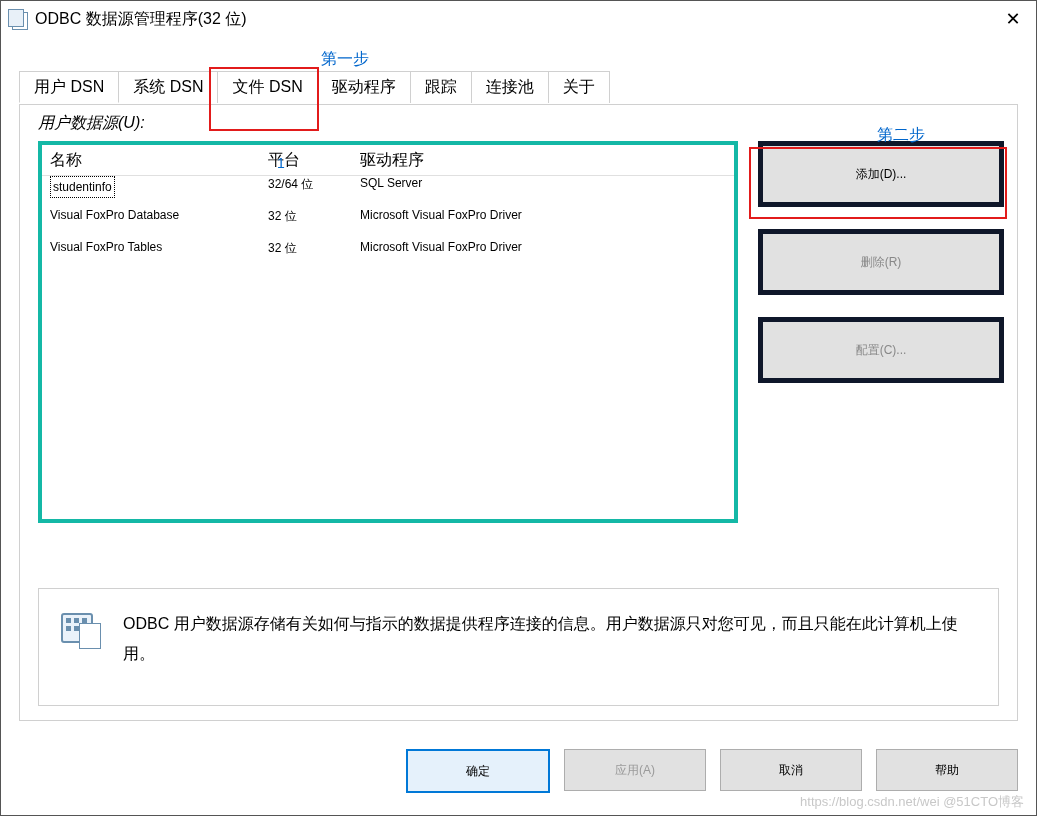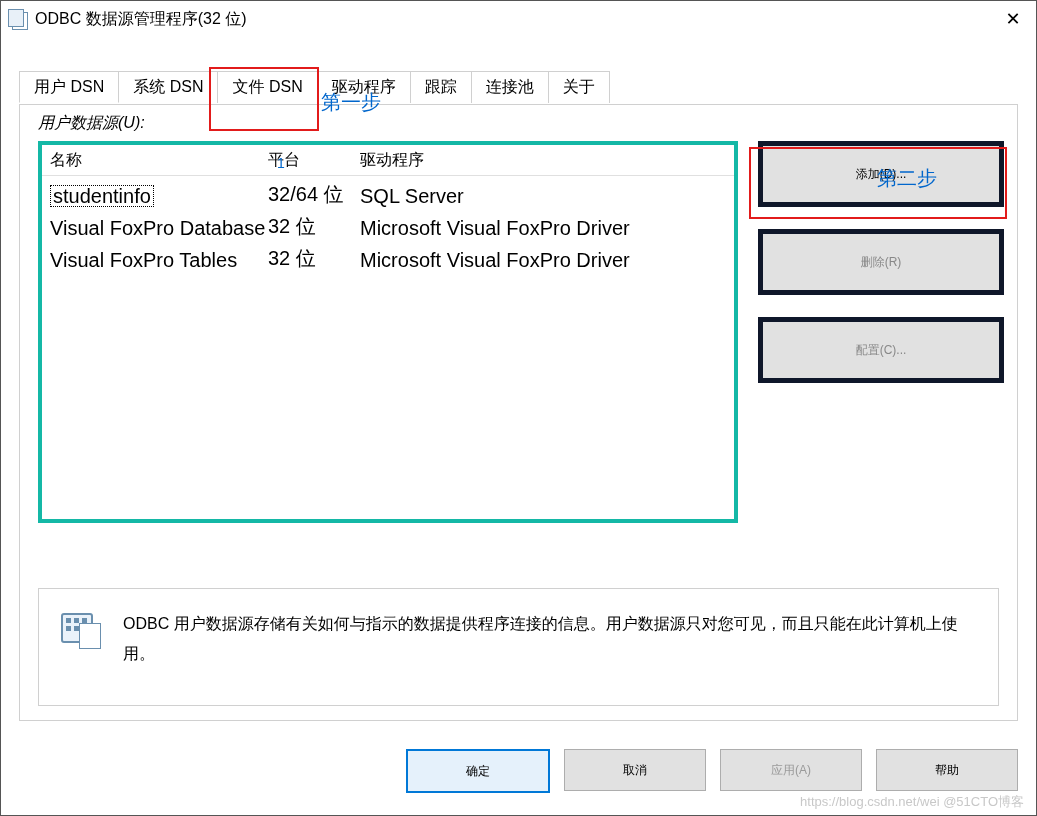--- a/index.html
+++ b/index.html
@@ -17,21 +17,21 @@
 .tab.active{background:#fff;border-bottom:1px solid #fff;position:relative;z-index:2;}
 .tabbody{position:absolute;left:18px;right:18px;top:67px;bottom:94px;border:1px solid #d0d0d0;background:#fff;}
 
 .ds-label{position:absolute;left:18px;top:8px;font-size:16px;font-style:italic;}
 .listbox{position:absolute;left:18px;top:36px;width:700px;height:382px;border:4px solid #14b8a6;background:#fff;box-sizing:border-box;}
 .listhdr{display:flex;height:30px;border-bottom:1px solid #e0e0e0;align-items:center;padding-left:8px;color:#000;}
 .colh{font-size:16px;color:#000;}
 .col-name{width:218px;}
 .col-plat{width:92px;}
 .col-drv{flex:1;}
-.row{display:flex;height:32px;align-items:flex-end;padding-left:8px;font-size:20px;}
+.row{display:flex;height:32px;align-items:flex-start;padding-left:8px;font-size:12px;}
 .row .col-name{width:218px;}
 .row .col-plat{width:92px;}
 .row .col-drv{flex:1;}
 .sel{border:1px dotted #000;display:inline-block;padding:0 2px;line-height:20px;}
 
 .sidebtns{position:absolute;left:738px;top:36px;width:246px;display:flex;flex-direction:column;gap:22px;}
 .wbtn{height:56px;border:5px solid #0f172a;background:#e1e1e1;font-size:12px;color:#000;display:flex;align-items:center;justify-content:center;cursor:pointer;}
 .wbtn.disabled{color:#888;cursor:default;}
 
 .info{position:absolute;left:18px;right:18px;bottom:14px;height:118px;border:1px solid #d0d0d0;display:flex;align-items:flex-start;padding:20px 22px;box-sizing:border-box;}
@@ -40,21 +40,21 @@
 .info-icon .cal::before{content:"";position:absolute;left:3px;top:3px;width:5px;height:5px;background:#6a8fae;box-shadow:8px 0 0 #6a8fae,16px 0 0 #6a8fae,0 8px 0 #6a8fae,8px 8px 0 #6a8fae,16px 8px 0 #6a8fae;}
 .info-icon .pg{position:absolute;left:18px;top:14px;width:20px;height:24px;background:#fff;border:1px solid #6a8fae;}
 .info-text{font-size:16px;line-height:30px;}
 
 .dlgbtns{position:absolute;right:18px;bottom:22px;display:flex;gap:14px;}
 .dbtn{width:140px;height:40px;border:1px solid #adadad;background:#e1e1e1;font-size:12px;color:#000;display:flex;align-items:center;justify-content:center;cursor:pointer;}
 .dbtn.default{border:2px solid #0078d7;background:#e5f1fb;}
 .dbtn.disabled{color:#9a9a9a;cursor:default;}
 
 .red-box{position:absolute;border:2px solid #e21b1b;pointer-events:none;}
-.step-lbl{position:absolute;color:#0066cc;font-size:20px;pointer-events:none;margin-top:40px;}
+.step-lbl{position:absolute;color:#0066cc;font-size:16px;pointer-events:none;}
 .small-blue{position:absolute;color:#0066cc;font-size:14px;pointer-events:none;}
 .watermark{position:absolute;right:12px;bottom:4px;color:#c8c8c8;font-size:13px;pointer-events:none;}
 </style>
 </head>
 <body>
 
 <div class="window">
 
   <div class="titlebar">
     <span class="title-icon">
@@ -114,22 +114,22 @@
         <div class="info-icon">
           <div class="cal"></div>
             <div class="pg"></div>
         </div>
         <div class="info-text">ODBC 用户数据源存储有关如何与指示的数据提供程序连接的信息。用户数据源只对您可见，而且只能在此计算机上使用。</div>
       </div>
     </div>
 
     <div class="dlgbtns">
       <div class="dbtn default">确定</div>
+      <div class="dbtn disabled">应用(A)</div>
       <div class="dbtn">取消</div>
-      <div class="dbtn disabled">应用(A)</div>
       <div class="dbtn">帮助</div>
     </div>
 
     <div class="red-box" style="left:208px;top:30px;width:106px;height:60px;"></div>
     <div class="step-lbl" style="left:320px;top:12px;">第一步</div>
     <div class="red-box" style="left:748px;top:110px;width:254px;height:68px;"></div>
     <div class="step-lbl" style="left:876px;top:88px;">第二步</div>
     <div class="small-blue" style="left:276px;top:118px;">1</div>
 
     <div class="watermark">https://blog.csdn.net/wei @51CTO博客</div>

